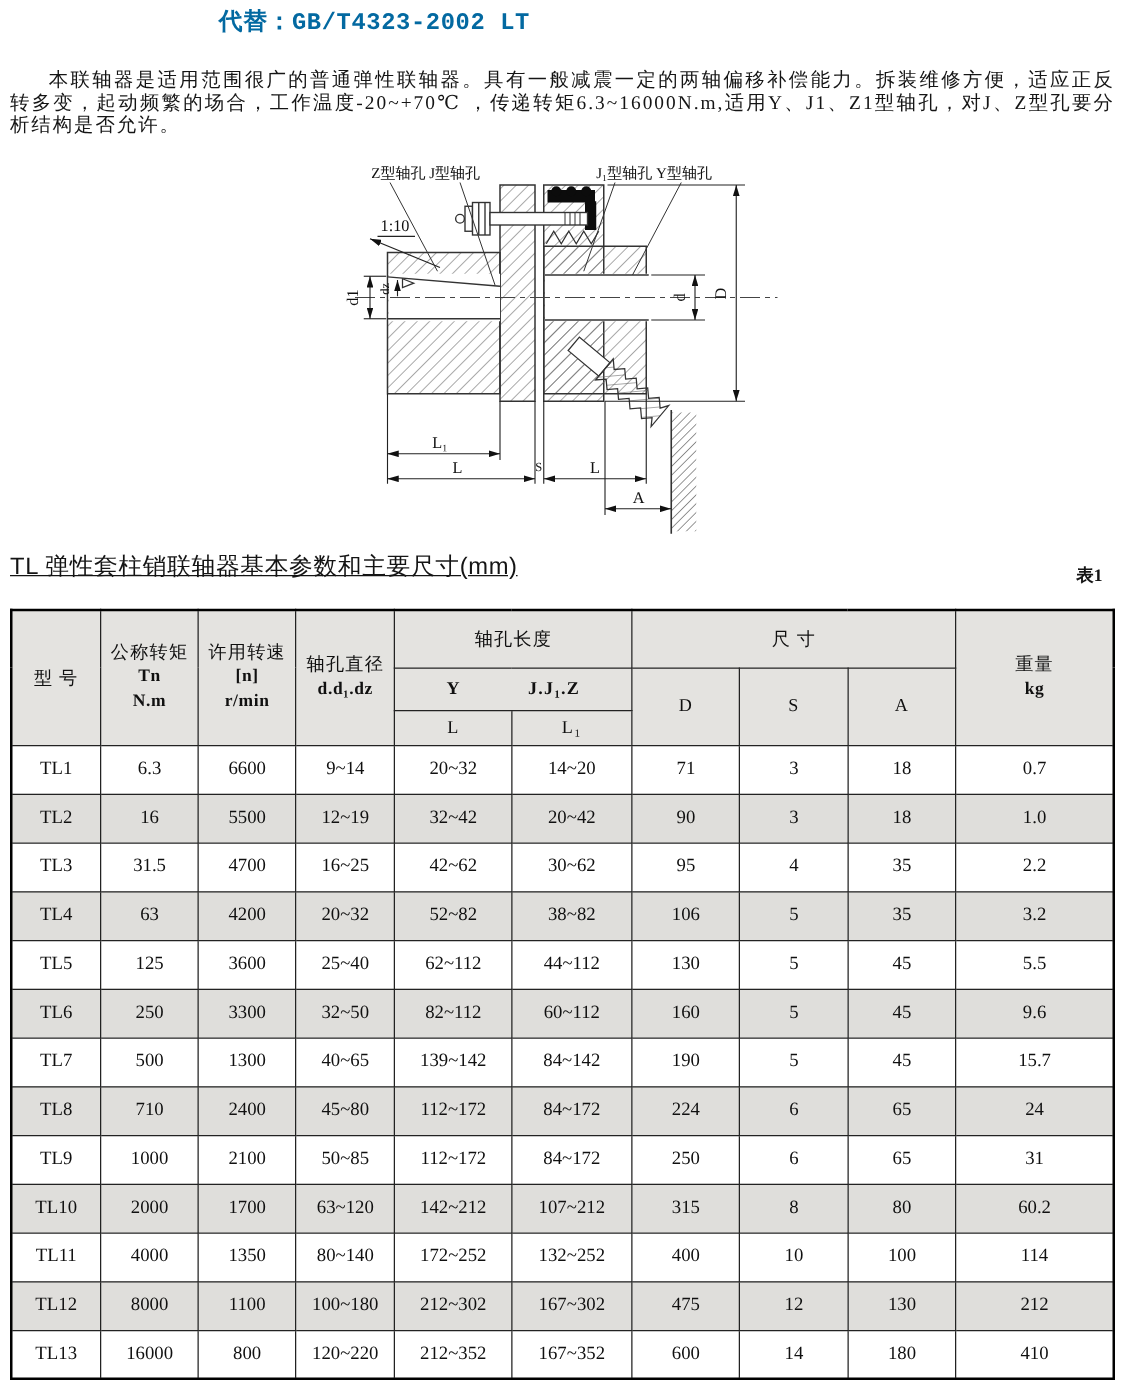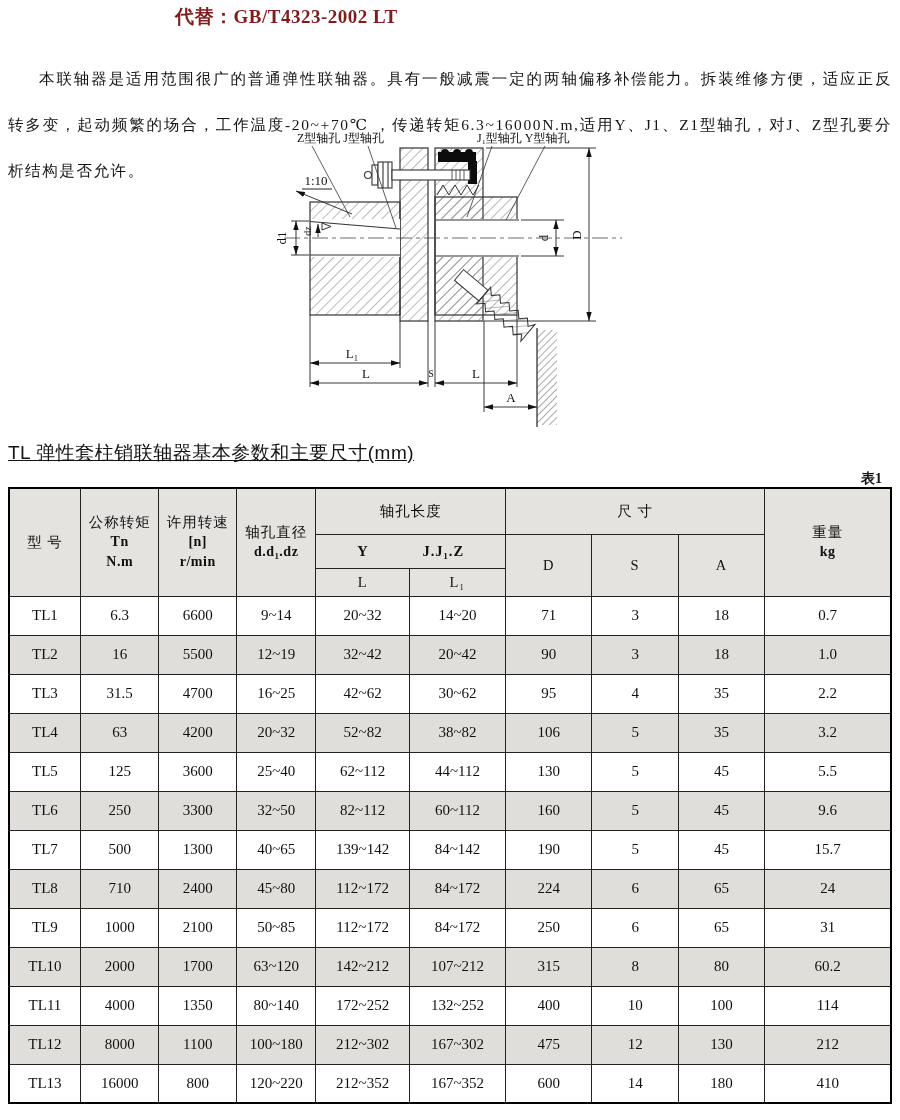--- a/index.html
+++ b/index.html
@@ -1,32 +1,32 @@
 <!DOCTYPE html>
 <html><head>
 <meta charset="utf-8">
 <style>
   html,body{margin:0;padding:0;background:#fff;}
   body{width:900px;height:1120px;position:relative;overflow:hidden;
        font-family:"Liberation Serif","DejaVu Serif",serif;color:#1a1a1a;}
 
-  .doc-title{position:absolute;left:175px;top:4px;font-family:Liberation Serif, serif;
-             font-weight:bold;font-size:19px;letter-spacing:.5px;color:#7f1d1d;}
-  .intro{position:absolute;left:8px;top:40px;width:884px;font-size:15.5px;line-height:46px;
+  .doc-title{position:absolute;left:175px;top:4px;font-family:Liberation Mono, monospace;
+             font-weight:bold;font-size:19px;letter-spacing:.5px;color:#0369a1;}
+  .intro{position:absolute;left:8px;top:40px;width:884px;font-size:15.5px;line-height:18px;
          text-align:justify;text-indent:2em;letter-spacing:1.6px;color:#151515;}
 
   .drawing{position:absolute;left:0;top:125px;width:900px;height:312px;}
   .drawing text{font-family:"Liberation Serif","DejaVu Serif",serif;fill:#111;}
   .cjk{font-size:12px;}
   .dim{font-size:13px;}
   .dim-s{font-size:10px;}
 
   .section-title{position:absolute;left:8px;top:440px;font-family:"Liberation Sans","DejaVu Sans",sans-serif;
                  font-size:19px;letter-spacing:.5px;color:#141414;text-decoration:underline;}
-  .table-tag{position:absolute;right:18px;top:470px;font-size:14px;font-weight:bold;color:#141414;}
+  .table-tag{position:absolute;right:18px;top:452px;font-size:14px;font-weight:bold;color:#141414;}
 
   table.spec{position:absolute;left:8px;top:487px;width:884px;border-collapse:collapse;table-layout:fixed;
              border:2px solid #000;font-size:15px;color:#101010;}
   table.spec th,table.spec td{border:1px solid #222;text-align:center;vertical-align:middle;
              padding:0;font-weight:normal;}
   table.spec thead th{background:#e4e3e0;font-size:14.5px;letter-spacing:1px;}
   table.spec thead tr.h1{height:46px;}
   table.spec thead tr.h2{height:34px;}
   table.spec thead tr.h3{height:28px;}
   table.spec tbody tr{height:39px;}

